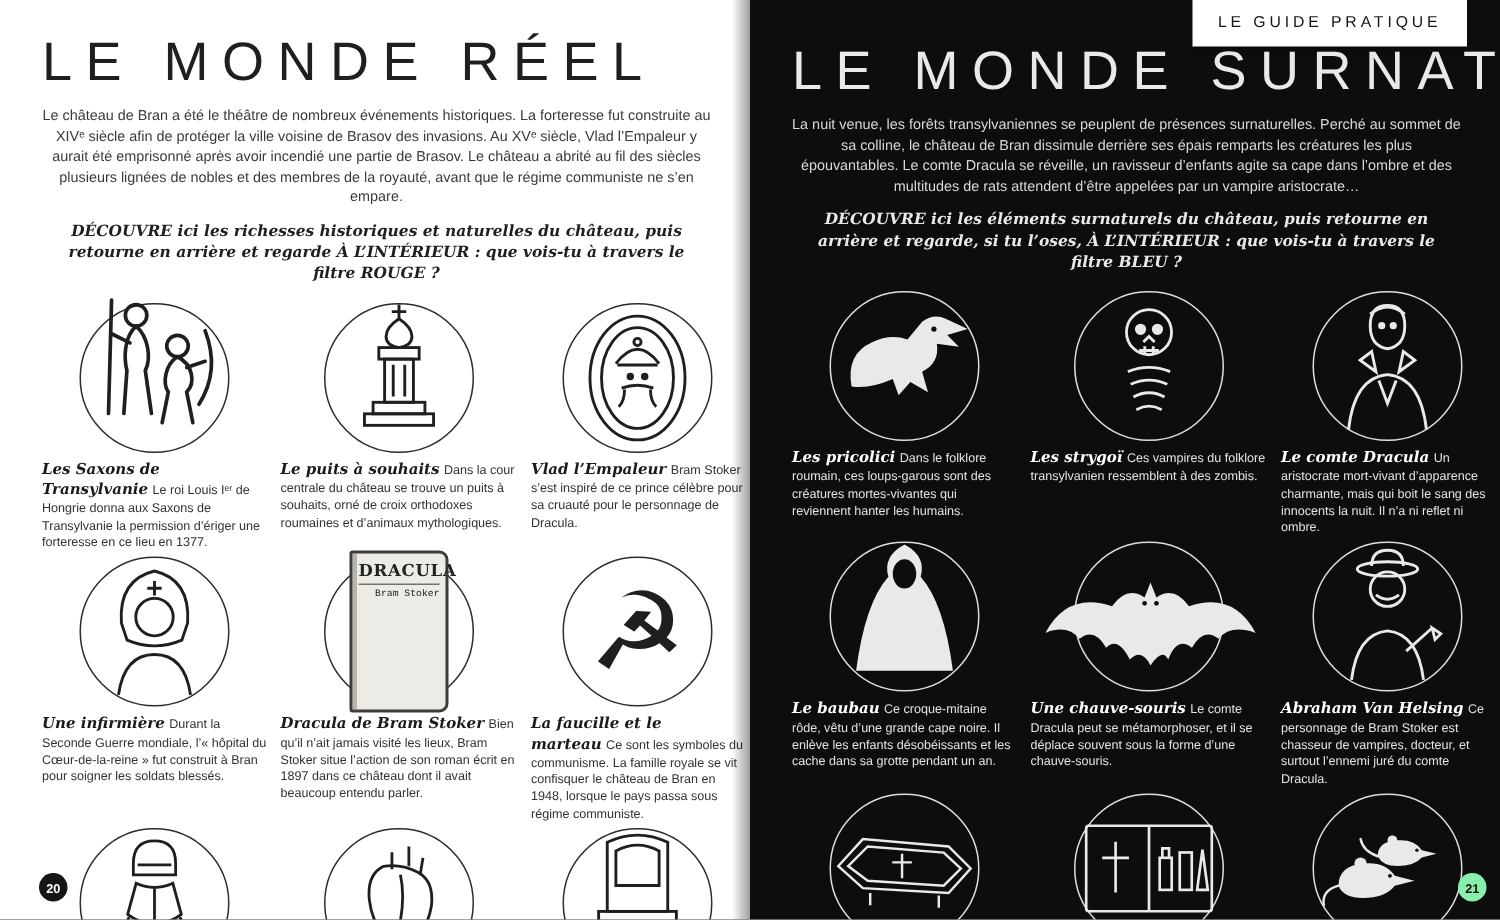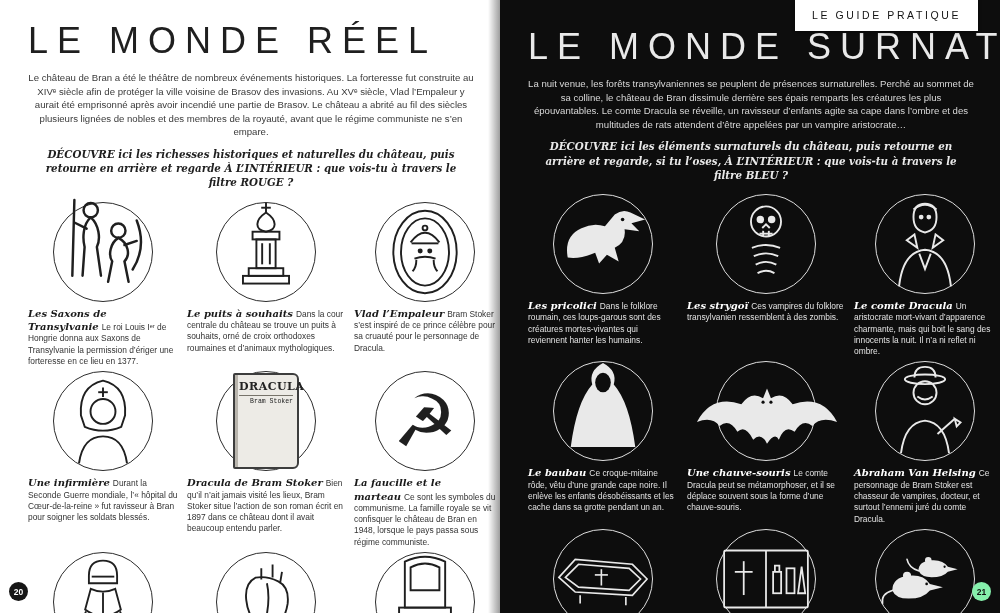--- a/index.html
+++ b/index.html
@@ -44,26 +44,26 @@
                font-size:10px; margin-right:3px; }
   #page-left .cap-title { color:#1a1a1a; }
   #page-right .cap-title { color:#ffffff;margin-top:30px; }
 
   .guide-tab { position:absolute; top:0; right:22px; background:#ffffff; color:#141414;
                font-size:10.5px; letter-spacing:2.6px; padding:9px 17px 10px;
                box-shadow:0 1px 3px rgba(0,0,0,.5); white-space:nowrap; }
 
   .pagenum { position:absolute; bottom:12px; width:19px; height:19px; border-radius:50%;
              display:flex; align-items:center; justify-content:center; font-size:8.5px; font-weight:bold; }
-  #pn-left  { left:9px;  background:#161616; color:#ffffff; }
+  #pn-left  { left:26px;  background:#161616; color:#ffffff; }
   #pn-right { right:9px; background:#86efac; color:#111111; }
 
   .glyph { font-size:72px; line-height:1; font-family:"DejaVu Sans", sans-serif; }
 
-  .book { width:66px; height:96px; background:#edebe6; border:2px solid #3d3d3d;
+  .book { width:66px; height:108px; background:#edebe6; border:2px solid #3d3d3d;
           border-radius:2px 6px 6px 2px; padding:5px 4px; color:#232323; box-shadow:inset 3px 0 0 #b9b5ad; }
   .book-title { font-family:"DejaVu Serif", serif; font-weight:bold; font-size:11px;
                 letter-spacing:.5px; text-align:center; border-bottom:1px solid #77736a; padding-bottom:2px; }
   .book-author { font-family:Liberation Mono, monospace; font-size:6.5px; text-align:right; margin-top:2px; }
 
   .bat-svg { position:absolute; left:-25px; top:20px; }
 </style>
 </head>
 <body>
 
@@ -145,21 +145,21 @@
             <g stroke="currentColor" fill="none" stroke-width="2">
               <path d="M45 8 Q20 14 22 44 L26 56 Q45 64 64 56 L68 44 Q70 14 45 8 Z"></path>
               <circle cx="45" cy="40" r="13"></circle>
               <line x1="45" y1="15" x2="45" y2="25"></line>
                   <line x1="40" y1="20" x2="50" y2="20"></line>
               <path d="M20 94 Q24 66 45 66 Q66 66 70 94"></path>
             </g>
           </svg>
         </div>
           </div>
-        <p class="cap"><span class="cap-title">Une infirmière</span><span class="cap-text">Durant la Seconde Guerre mondiale, l’« hôpital du Cœur-de-la-reine » fut ravisseur à Bran pour soigner les soldats blessés.</span></p>
+        <p class="cap"><span class="cap-title">Une infirmière</span><span class="cap-text">Durant la Seconde Guerre mondiale, l’« hôpital du Cœur-de-la-reine » fut construit à Bran pour soigner les soldats blessés.</span></p>
       </div>
 
       <div class="cell">
         <div class="ill">
             <div class="circ">
           <div class="book">
             <div class="book-title">DRACULA</div>
             <div class="book-author">Bram Stoker</div>
           </div>
         </div>

